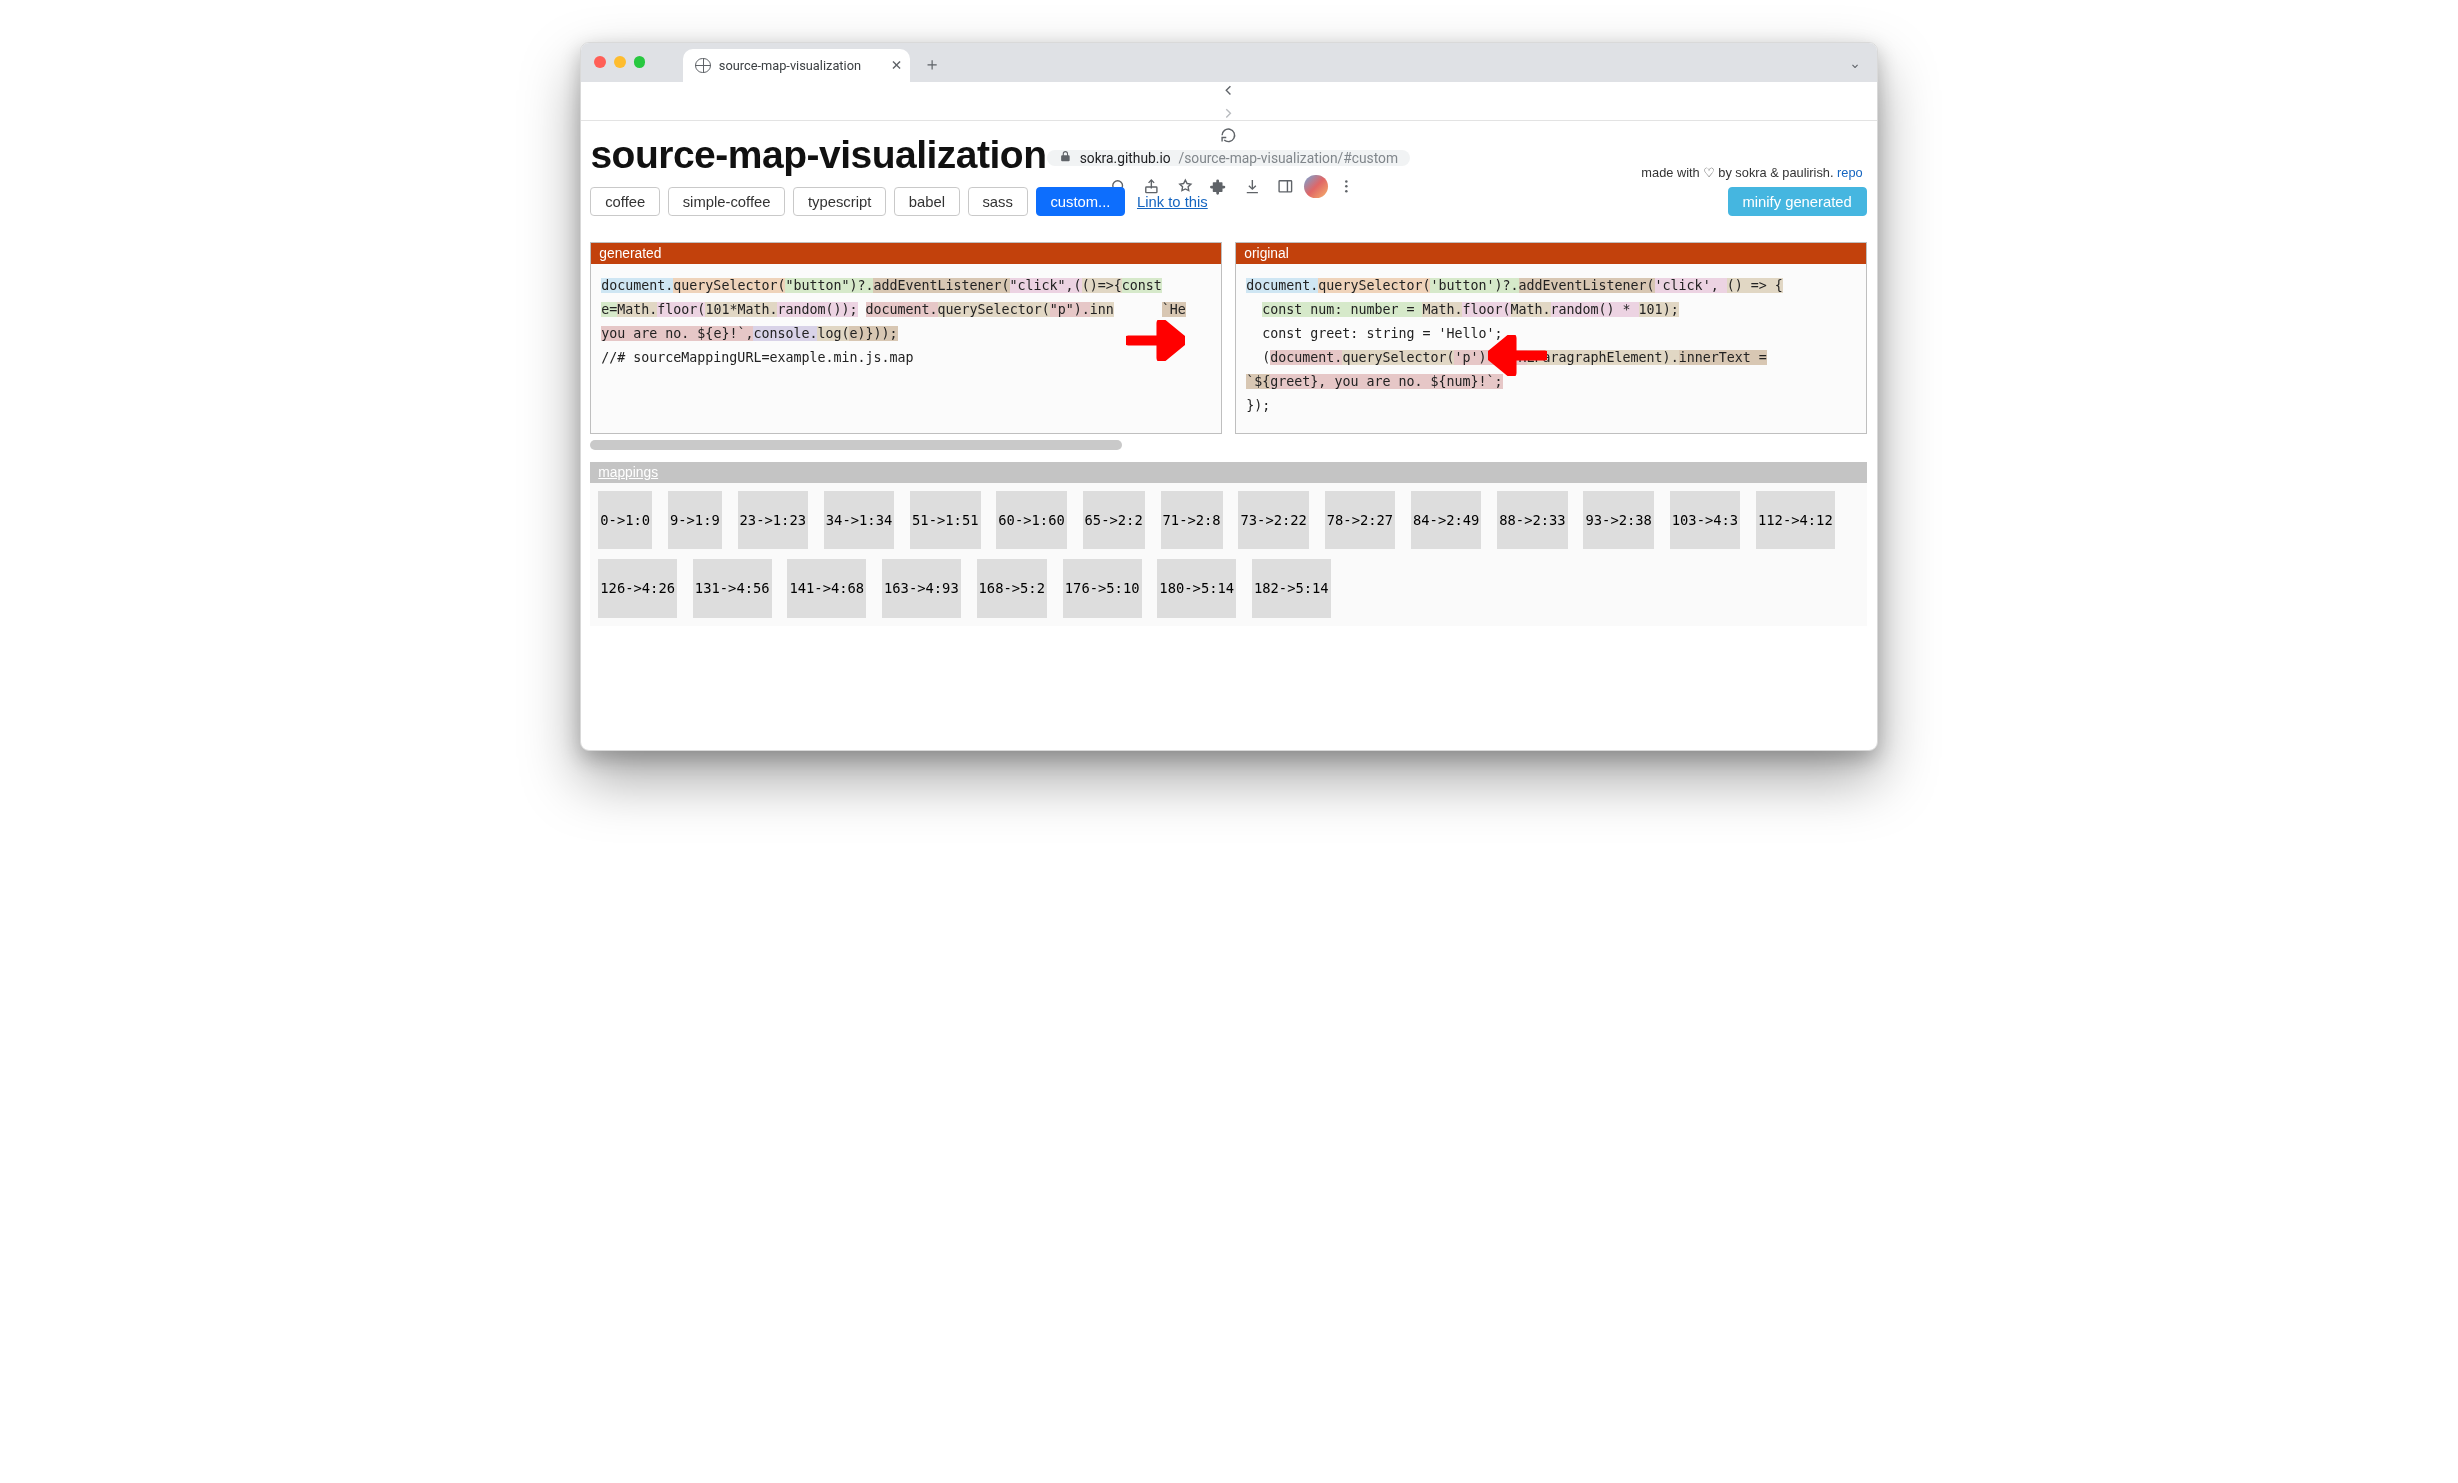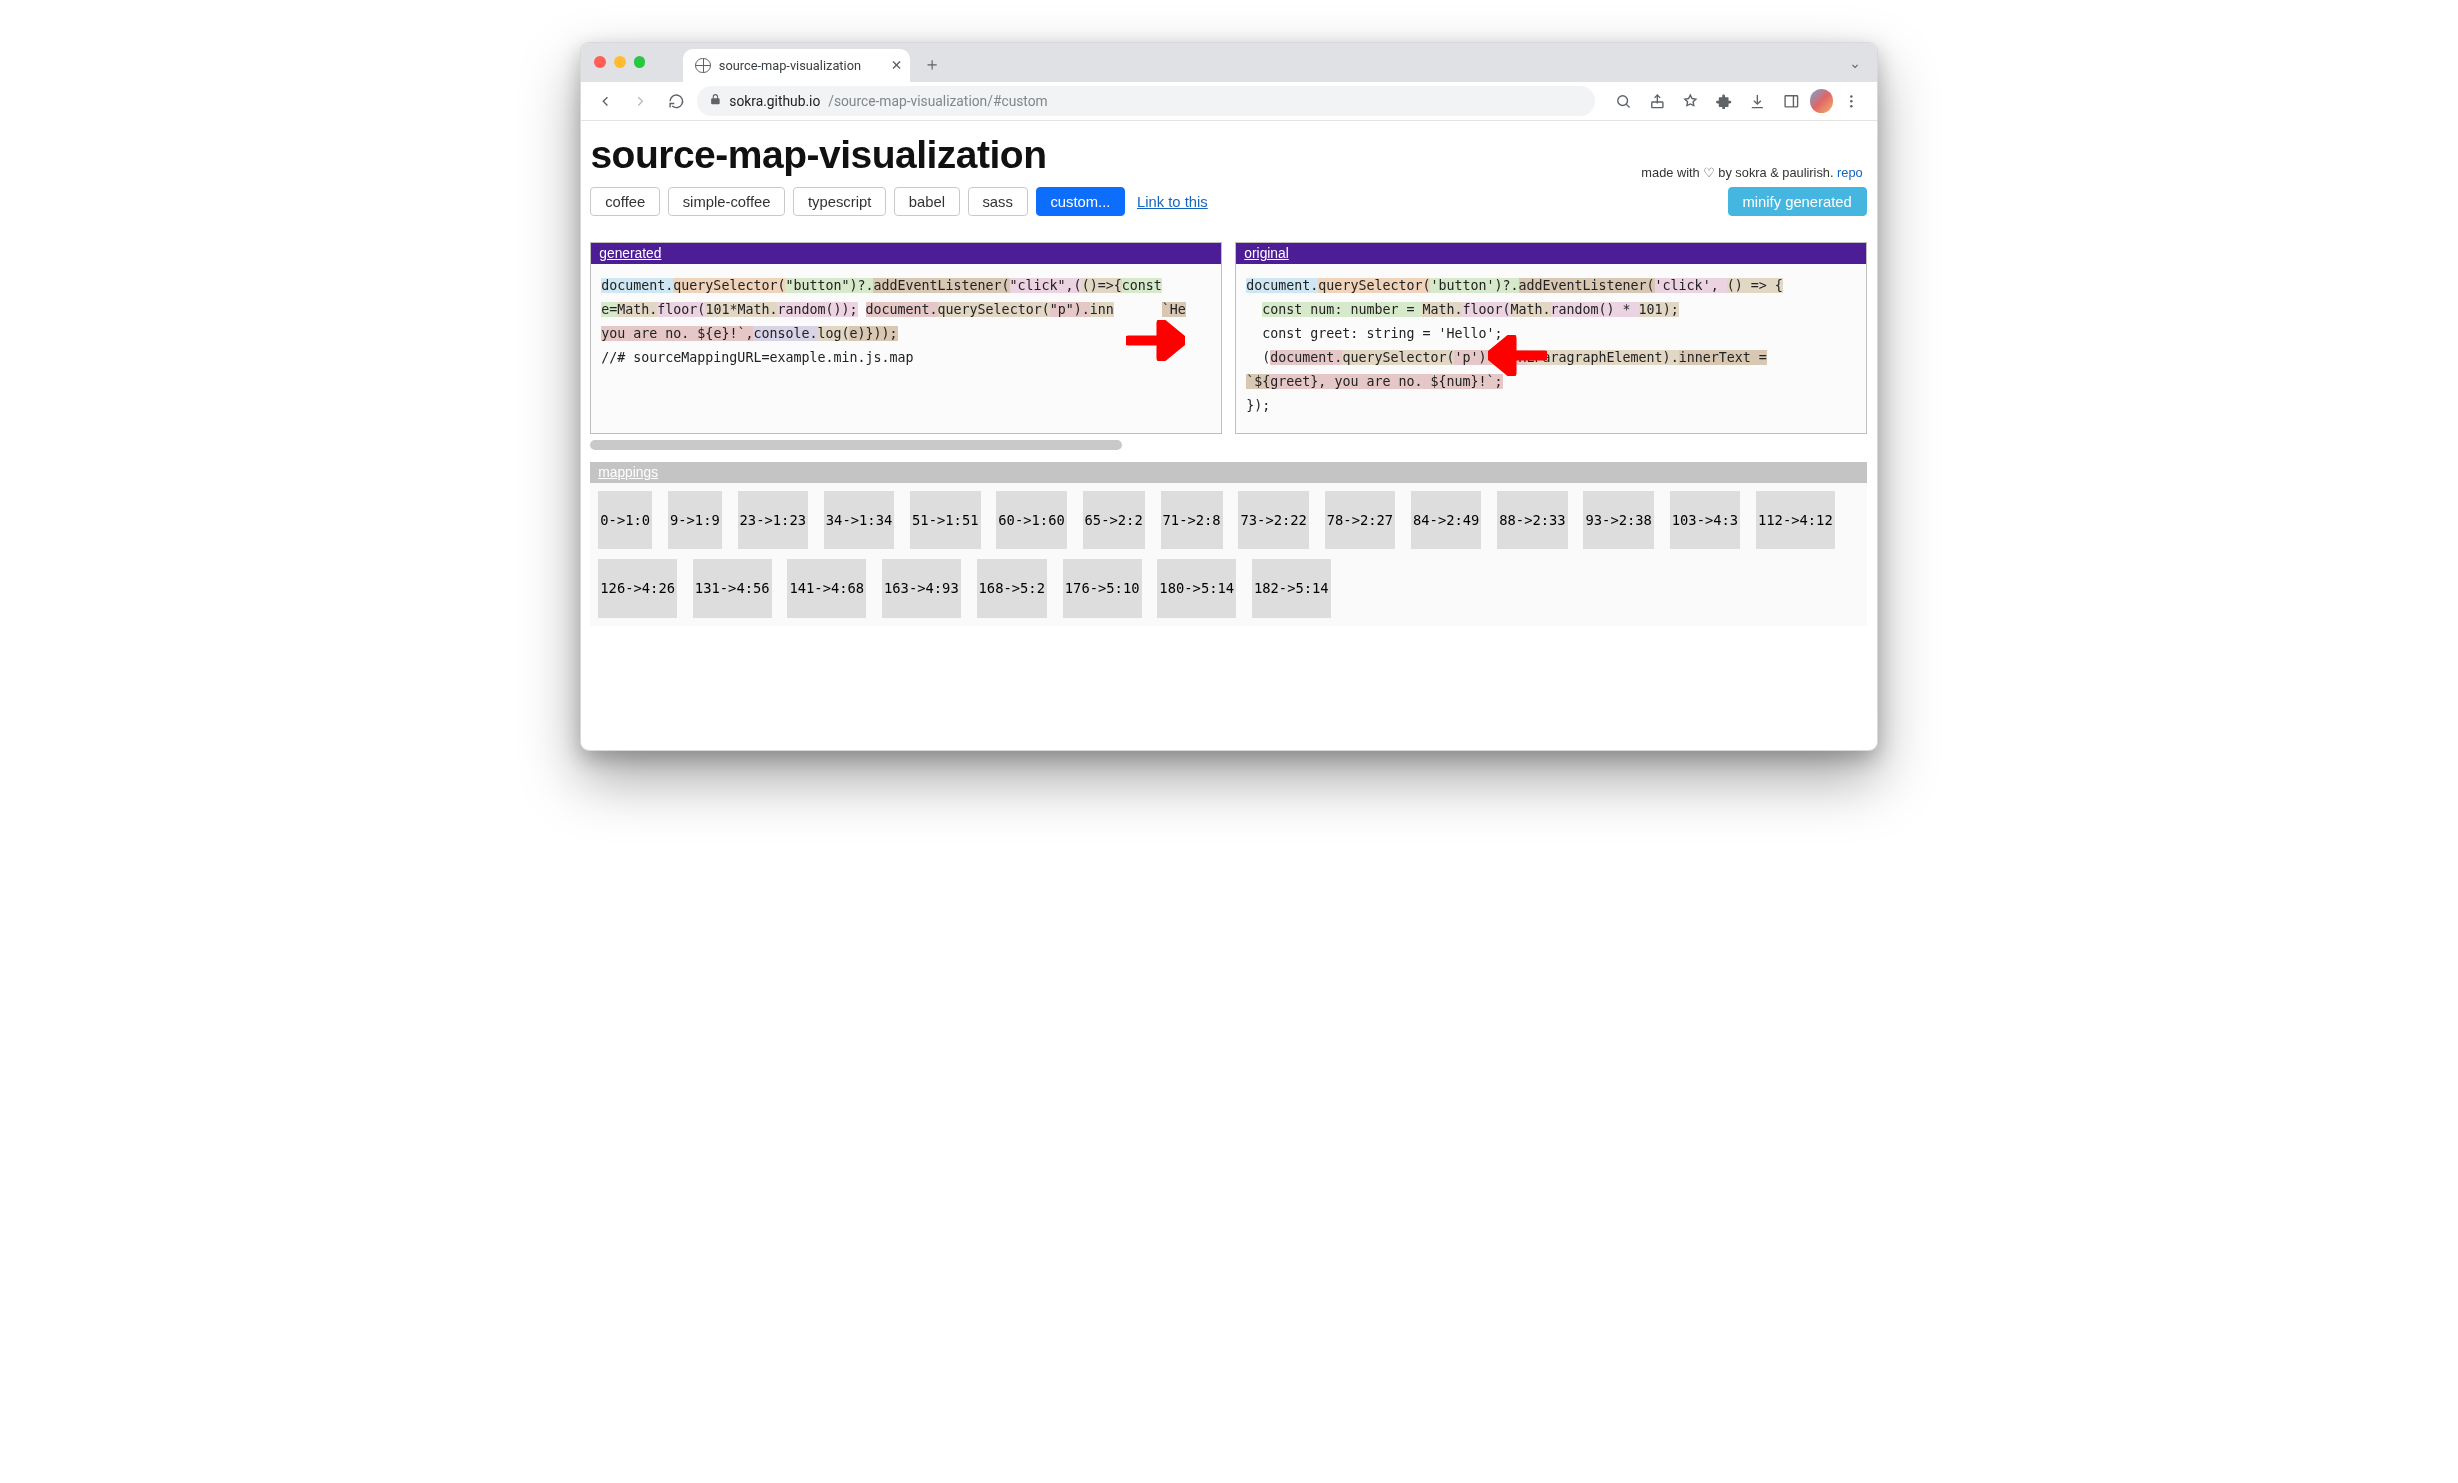--- a/index.html
+++ b/index.html
@@ -90,20 +90,21 @@
   }
   
   .toolbar {
     height: 39px;
     background: #fff;
     border-bottom: 1px solid #e3e3e3;
     display: flex;
     align-items: center;
     padding: 0 9.9px;
     gap: 5.9px;
+    flex-direction: column;
   }
   .icon-btn {
     width: 29.6px; height: 29.6px; border-radius: 50%;
     display: inline-flex; align-items: center; justify-content: center;
     color: #5f6368;
   }
   .icon-btn.disabled { color: #b8bbbf; }
   .icon-btn svg { width: 16.7px; height: 16.7px; }
   .urlbar {
     flex: 1;
@@ -179,25 +180,24 @@
   .panels {
     display: flex;
     gap: 13.8px;
   }
   .panel {
     border: 1px solid #bfbfbf;
   }
   .panel.generated { flex: 1 1 611px; }
   .panel.original { flex: 1 1 611px; }
   .panel-header {
-    background: #4c1d95;
+    background: #c2410c;
     color: #fff;
     font-size: 13.8px;
     padding: 3px 7.9px;
-    text-decoration: underline;
   }
   .panel-body {
     padding: 9.9px;
     background: #FBFBFB;
     font-family: "Menlo", "Consolas", monospace;
     font-size: 13.3px;
     line-height: 1.8;
     color: #222;
     min-height: 169px;
     overflow: hidden;

